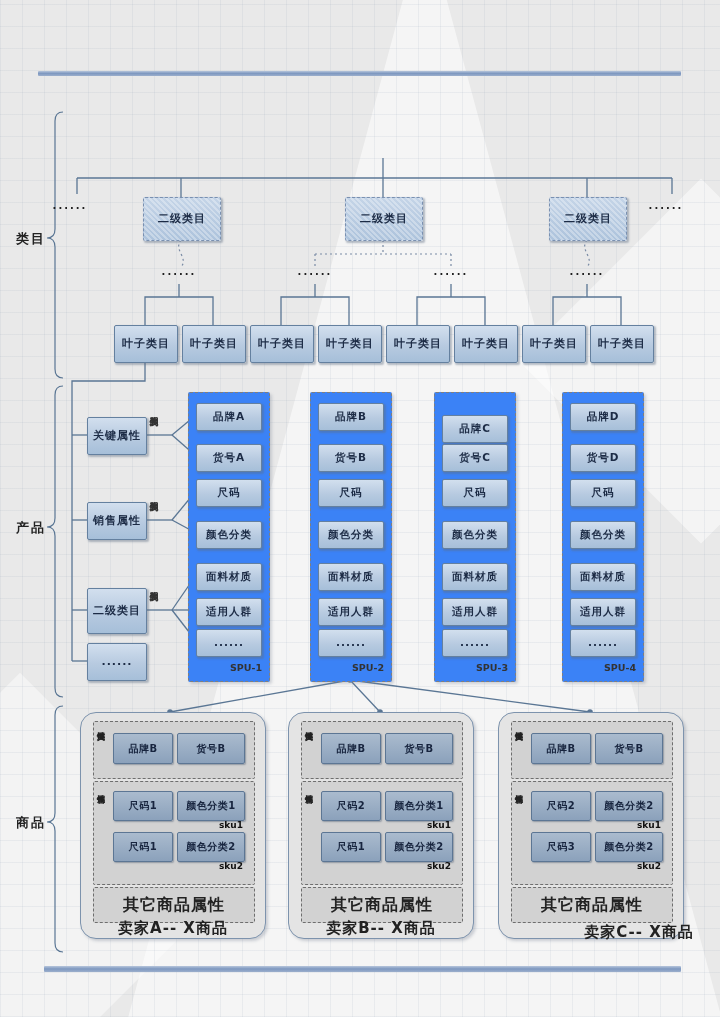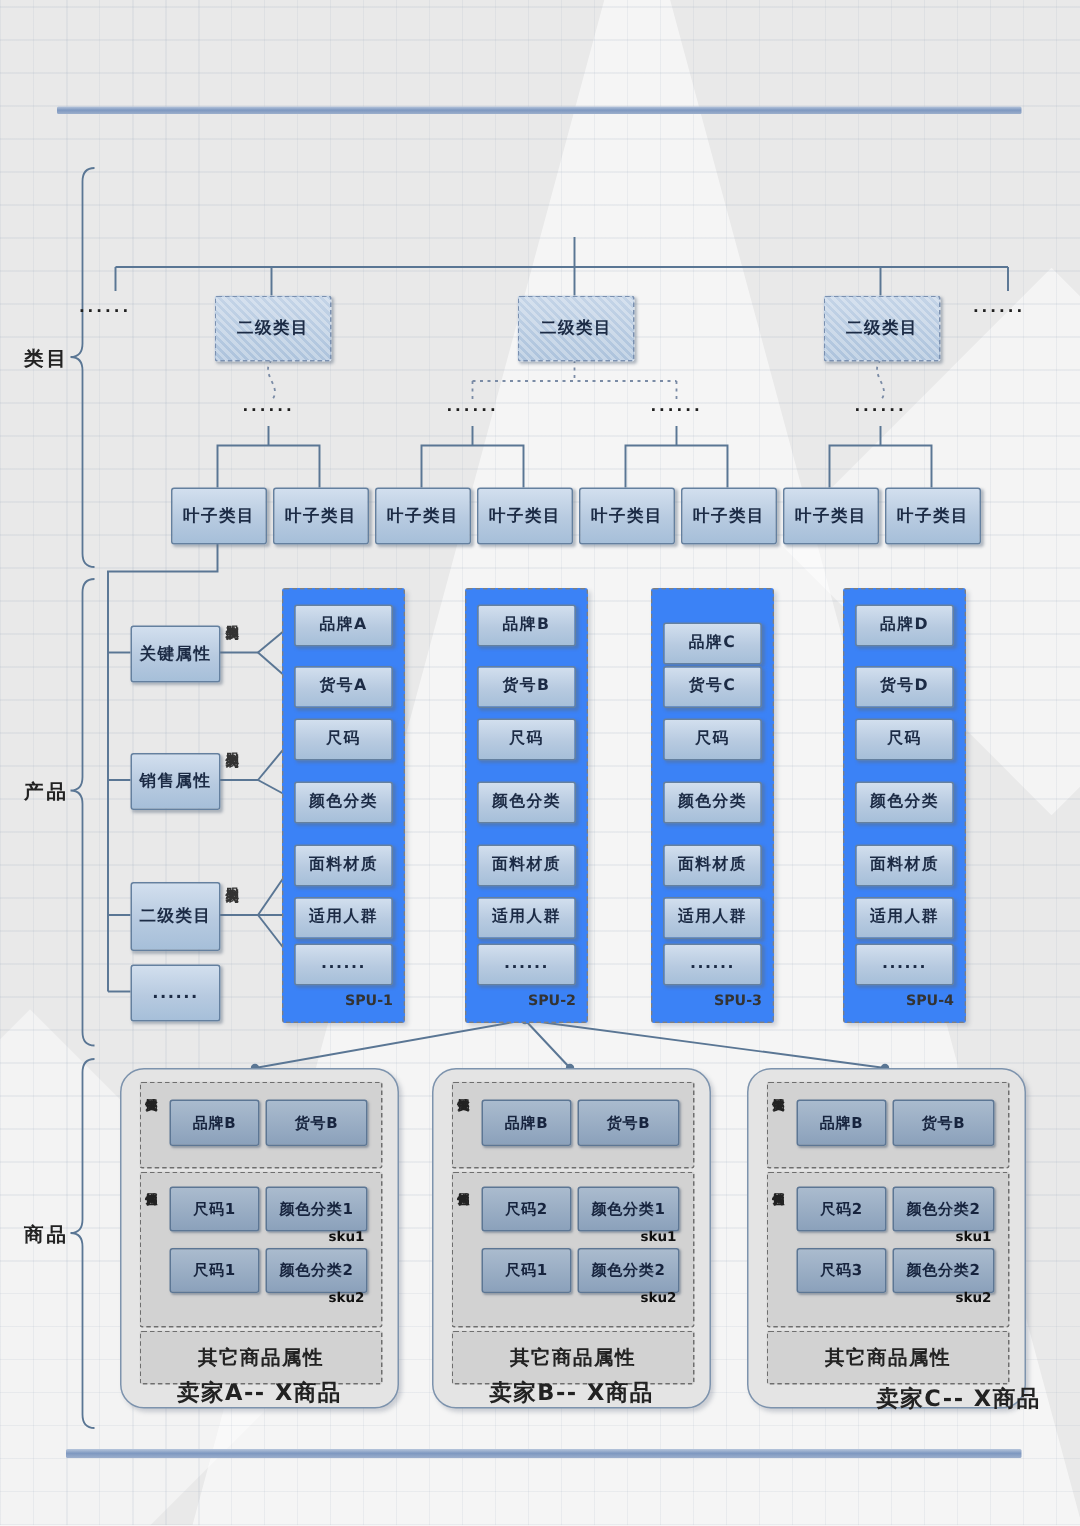--- a/index.html
+++ b/index.html
@@ -30,21 +30,21 @@
   .spu-col{background:#3b82f6;border:1.6px dashed #7f7f7f;border-radius:2px;box-shadow:2px 2px 3px rgba(120,130,145,.3);text-decoration:underline;}
   .spu-name{position:absolute;right:7px;bottom:8px;font-size:9.5px;font-weight:700;color:#333;}
   .spu-box{position:absolute;left:7px;width:64px;height:26px;font-size:10.5px;}
   .seller{background:#e4e4e4;border:1.4px solid #7d93ad;border-radius:16px;box-shadow:2px 2px 3px rgba(120,130,145,.35);}
   .sec{position:absolute;background:#d2d2d2;border:1.3px dashed #6e6e6e;border-radius:2px;}
   .vlabel{position:absolute;writing-mode:vertical-rl;text-orientation:upright;font-size:8px;font-weight:700;color:#222;line-height:1;}
   .darkbox{position:absolute;display:flex;align-items:center;justify-content:center;text-align:center;
        background:linear-gradient(180deg,#aabbce 0%,#8ba1bb 100%);border:1px solid #5c7694;border-radius:2px;
        box-shadow:1px 1px 1.5px rgba(80,95,115,.5);font-size:10px;font-weight:700;color:#17243e;letter-spacing:.5px;}
   .sku-tag{position:absolute;font-size:9px;font-weight:700;color:#111;text-align:right;}
-  .other-box{display:flex;align-items:center;justify-content:center;font-size:13px;font-weight:700;color:#222;letter-spacing:1px;}
+  .other-box{display:flex;align-items:center;justify-content:center;font-size:16px;font-weight:700;color:#222;letter-spacing:1px;}
   .seller-name{position:absolute;left:0;width:184px;text-align:center;font-size:15px;font-weight:700;color:#222;letter-spacing:1px;}
   svg{position:absolute;left:0;top:0;}
 </style>
 </head>
 <body>
 
 <div class="page">
 
   <div class="bg-shape bg-tri"></div>
   <div class="bg-shape bg-d1"></div>

